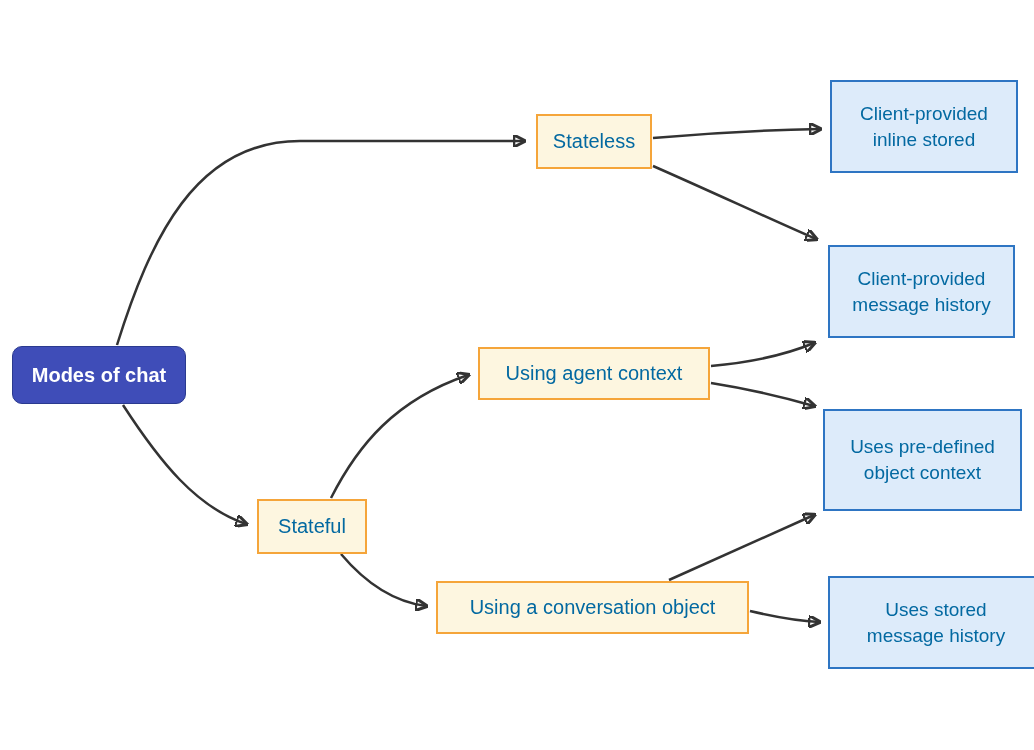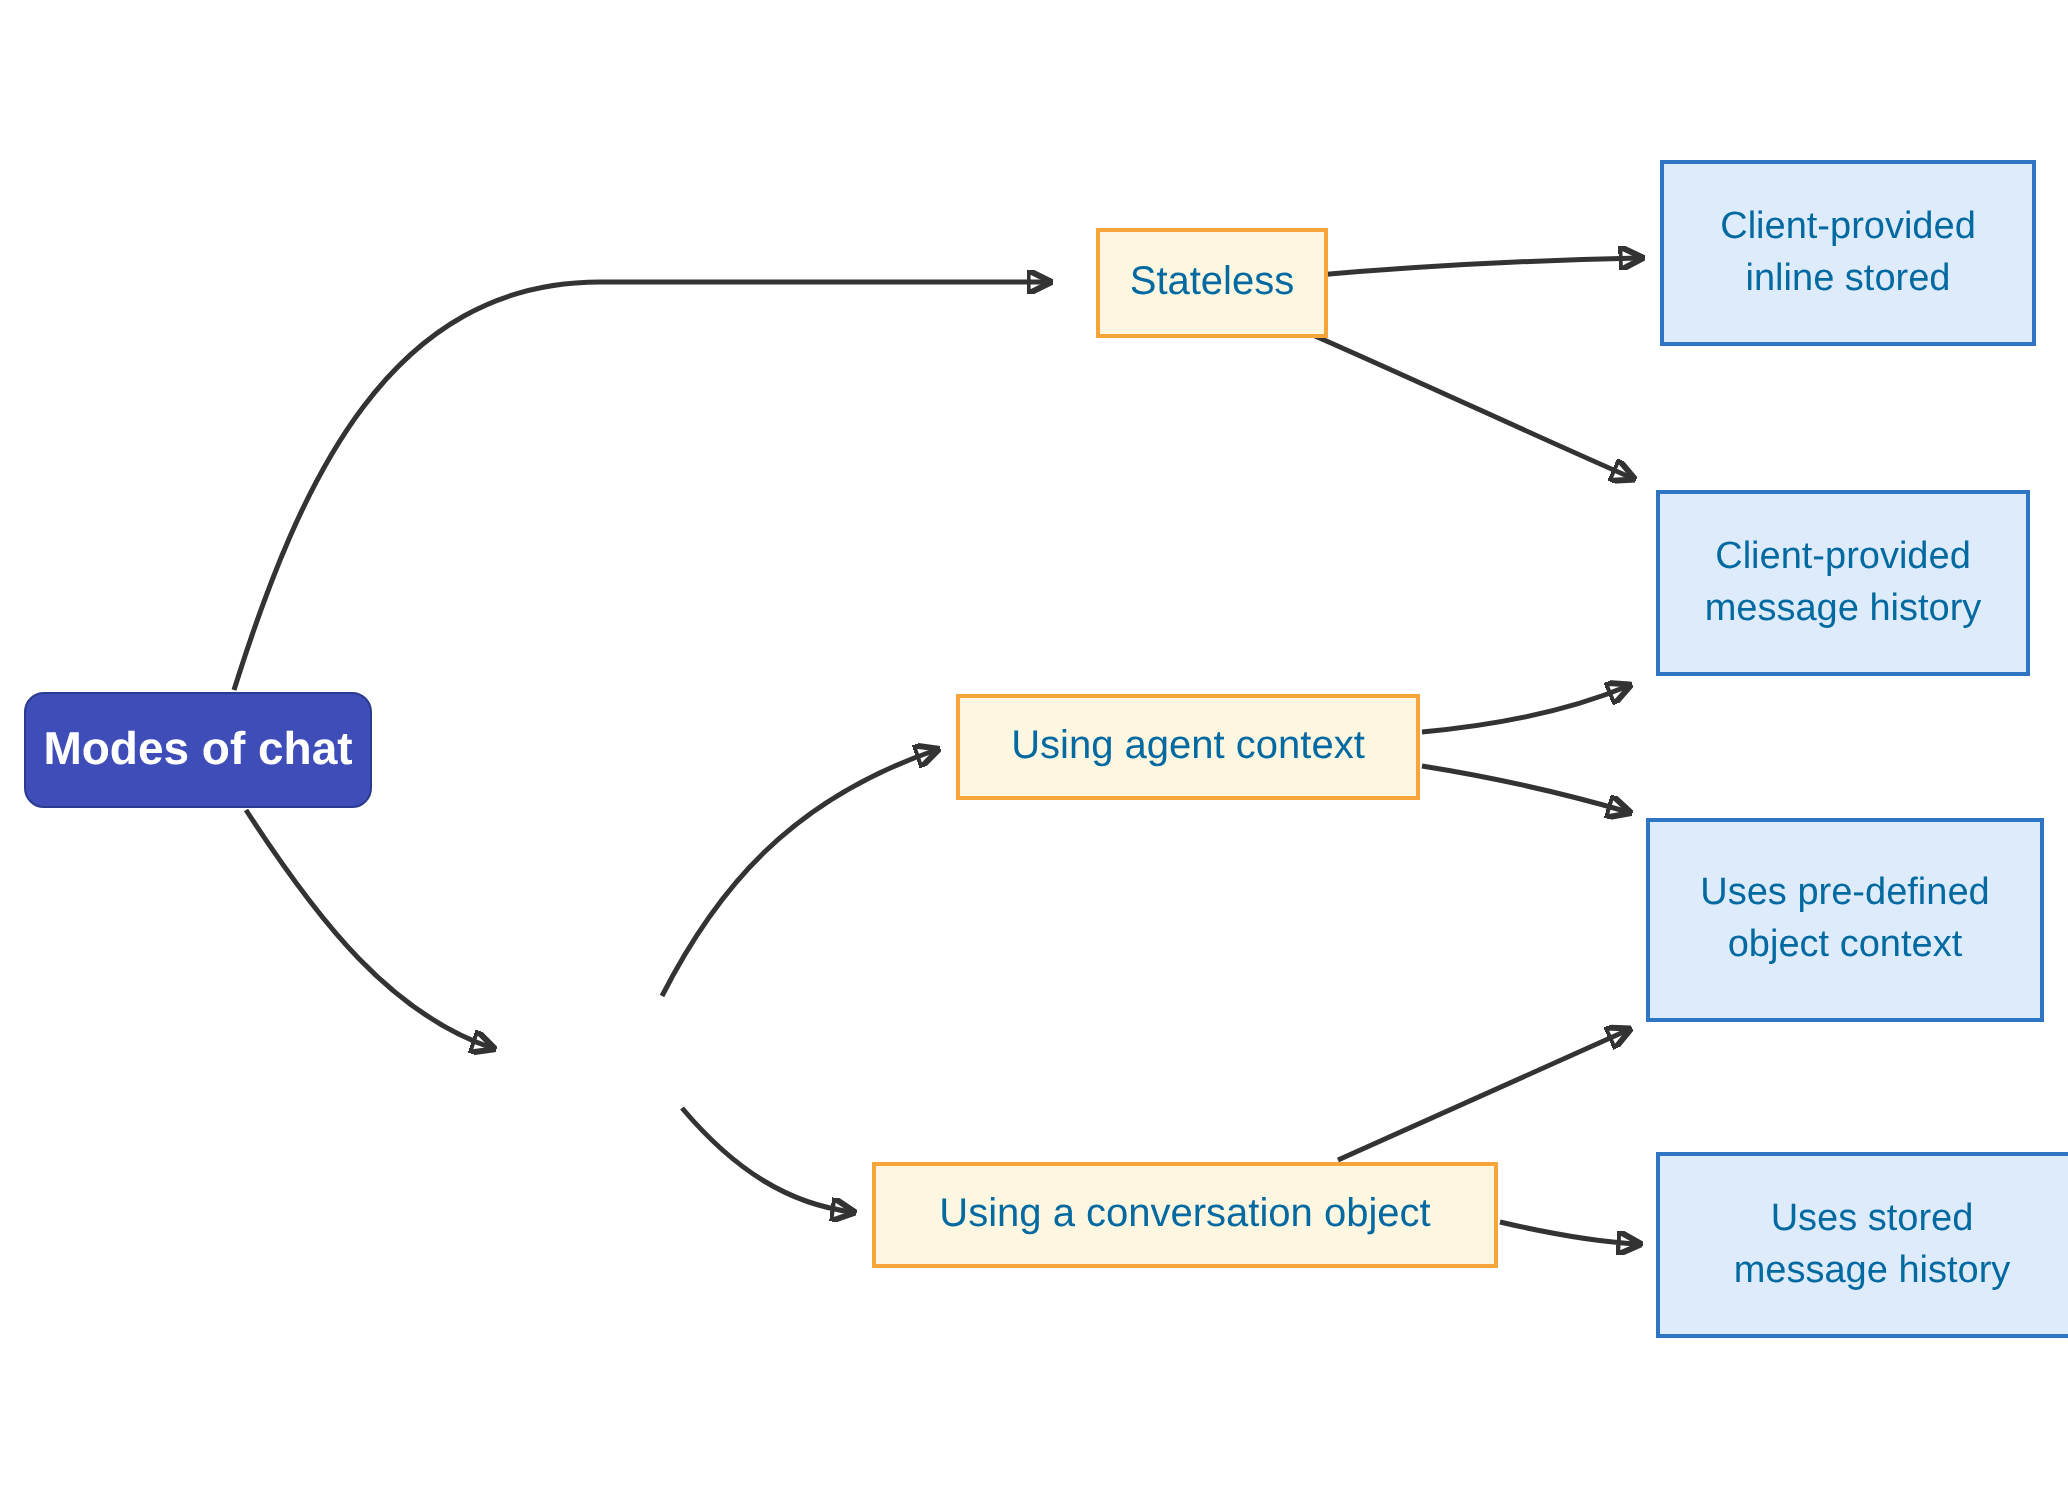--- a/index.html
+++ b/index.html
@@ -29,35 +29,35 @@
     color: #0369a1;
     line-height: 1.35;
   }
   .node-label { pointer-events: none; }
   .root {
     background: #3f4db8;
     border: 1.5px solid #2a3a8f;
     border-radius: 10px;
     color: #ffffff;
     font-weight: bold;
-    font-size: 23px;
+    font-size: 20px;
   }
   .branch {
     background: #fdf6e0;
     border: 2px solid #f5a53a;
     font-size: 20px;
   }
   .leaf {
     background: #ddebfa;
     border: 2px solid #2e75c3;
     font-size: 19px;
   }
   
   #n-root        { left: 12px;  top: 346px; width: 174px; height: 58px; }
-  #n-stateless   { left: 548px; top: 114px; width: 116px; height: 55px; }
+  #n-stateless   { left: 536px; top: 114px; width: 116px; height: 55px; }
   #n-stateful    { left: 257px; top: 499px; width: 110px; height: 55px; }
   #n-agent       { left: 478px; top: 347px; width: 232px; height: 53px; }
   #n-convo       { left: 436px; top: 581px; width: 313px; height: 53px; }
   #n-inline      { left: 830px; top: 80px;  width: 188px; height: 93px; }
   #n-msghist     { left: 828px; top: 245px; width: 187px; height: 93px; }
   #n-predef      { left: 823px; top: 409px; width: 199px; height: 102px; }
   #n-stored      { left: 828px; top: 576px; width: 216px; height: 93px; }
 </style>
 </head>
 <body>
@@ -87,20 +87,25 @@
       <span>Modes of chat</span>
     </div>
   </div>
 
   <div class="node branch" id="n-stateless">
     <div class="node-label">
       <span>Stateless</span>
     </div>
   </div>
 
+  <div class="node branch" id="n-stateful">
+    <div class="node-label">
+      <span>Stateful</span>
+    </div>
+  </div>
 
   <div class="node branch" id="n-convo">
     <div class="node-label">
       <span>Using a conversation object</span>
     </div>
   </div>
 
   <div class="node branch" id="n-agent">
     <div class="node-label">
       <span>Using agent context</span>

